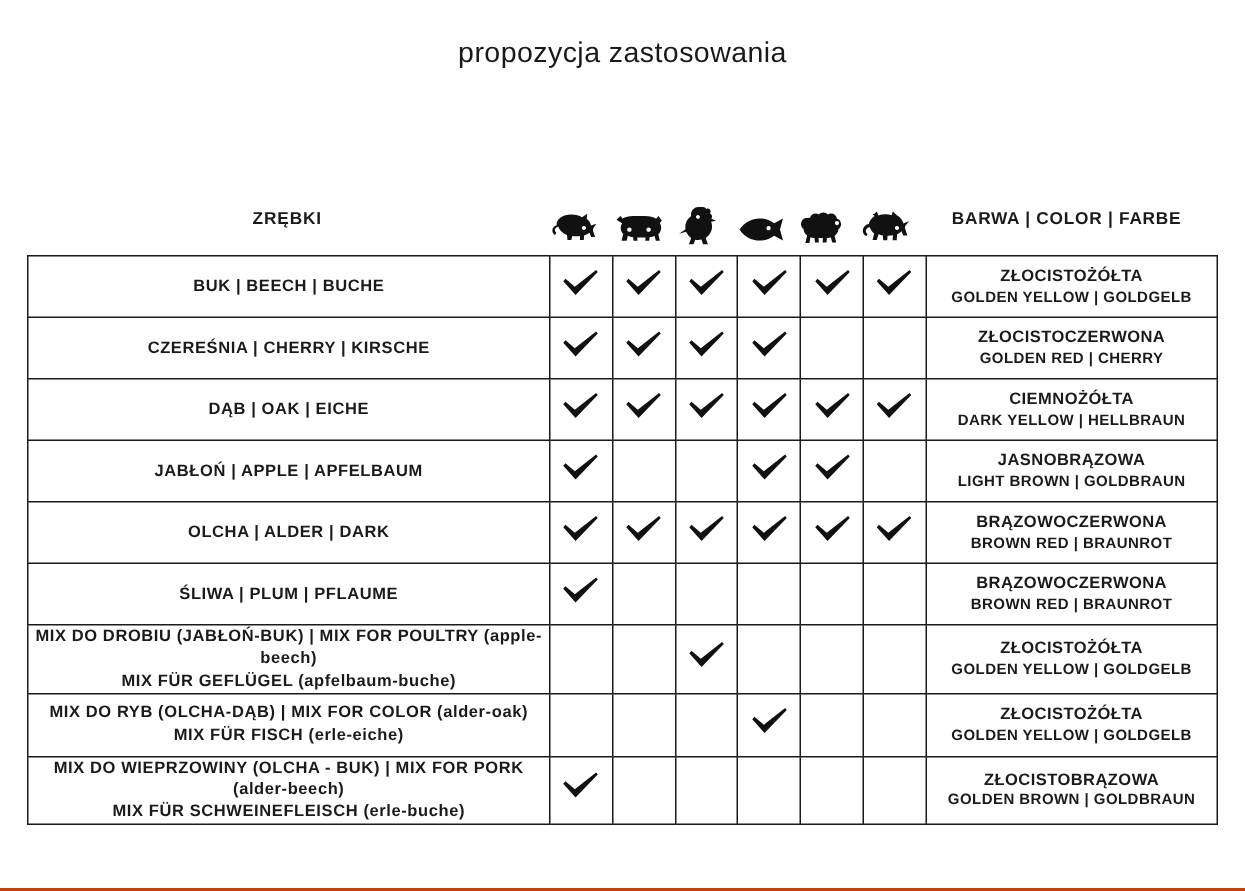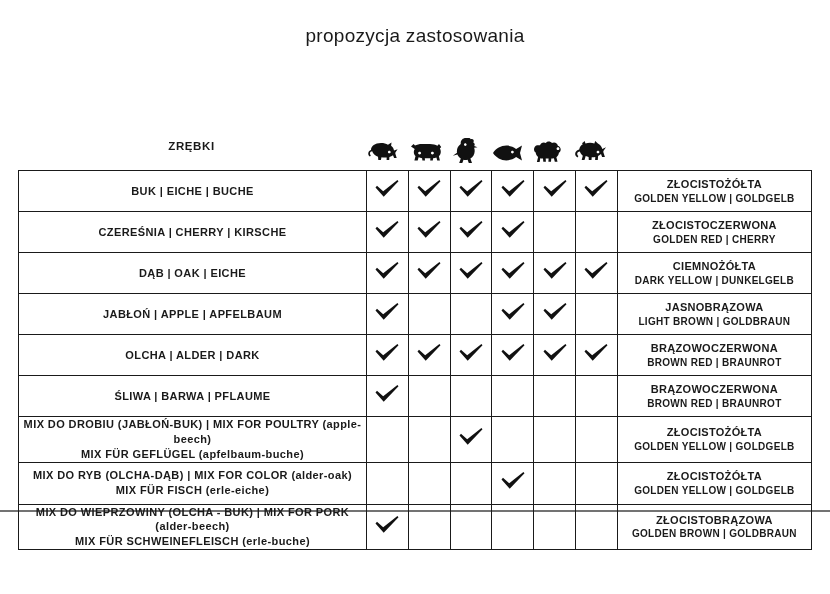--- a/index.html
+++ b/index.html
@@ -11,23 +11,23 @@
     width: 830px;
     height: 594px;
     position: relative;
     font-family: "Liberation Sans", sans-serif;
     color: #111;
     overflow: hidden;
   }
   .page {
     position: relative;
     width: 830px;
-    height: 512px;
+    height: 594px;
     box-sizing: border-box;
-    border-bottom: 2px solid #737373;
+    border-bottom: 2px solid #c2410c;
   }
   .title {
     text-align: center;
     font-size: 19px;
     font-weight: 400;
     letter-spacing: 0.3px;
     padding-top: 25px;
     color: #1a1a1a;
   }
 
@@ -170,28 +170,29 @@
         </span>
       </div>
       <div class="acell">
         <span class="animal">
           <svg width="38" height="24" viewBox="0 0 38 24">
               <path fill="#111" d="M11 4.4 13.6 2l.9 2.6c1.4-.5 3-.8 4.6-.8 1.5 0 3 .2 4.3.7L24.2 2l2.7 2.5c2.2 1.2 3.8 3.2 4.4 5.5l3.7-1.7-2.6 3.6c0 .4 0 .7-.1 1.1l1.6 5h-2.8L30 15.1c-.8.8-1.8 1.5-2.9 2l-.3 4h-2.7l.2-3.2c-1 .2-2 .3-3.1.3h-.5l-.2 2.9h-2.7l-.2-3.1c-1-.2-2-.5-2.9-.9L13.5 21h-2.8l1.1-4.3c-1.4-1.1-2.4-2.5-2.9-4.2-1.3.1-2.3.8-2.6 1.8-.3 1.1.2 2.2 1.1 2.7l-.9 1.5c-1.8-.9-2.7-2.8-2.2-4.7.5-1.8 2-3.1 3.9-3.4.4-2.2 1.8-4.1 3.8-5.3l-1-1.7zm16 7.3c-.8 0-1.4.6-1.4 1.3s.6 1.3 1.4 1.3 1.4-.6 1.4-1.3-.6-1.3-1.4-1.3z"></path>
             </svg>
         </span>
       </div>
     </div>
+    <div class="head-right">BARWA | COLOR | FARBE</div>
   </div>
 
   <table class="matrix">
     <tbody>
 
       <tr class="row-1">
         <td class="name">
-          <div>BUK | EICHE | BUCHE</div>
+          <div>BUK | BEECH | BUCHE</div>
         </td>
         <td class="mark"><span class="chk"><svg width="26" height="22" viewBox="0 0 26 22">
                 <path fill="#111" d="M1.5 9.5 3 7.8l6.2 5.4L23.4 2l1.1 1.3-14.8 15.4z"></path>
               </svg></span></td>
         <td class="mark"><span class="chk"><svg width="26" height="22" viewBox="0 0 26 22">
                 <path fill="#111" d="M1.5 9.5 3 7.8l6.2 5.4L23.4 2l1.1 1.3-14.8 15.4z"></path>
               </svg></span></td>
         <td class="mark"><span class="chk"><svg width="26" height="22" viewBox="0 0 26 22">
                 <path fill="#111" d="M1.5 9.5 3 7.8l6.2 5.4L23.4 2l1.1 1.3-14.8 15.4z"></path>
               </svg></span></td>
@@ -251,21 +252,21 @@
                 <path fill="#111" d="M1.5 9.5 3 7.8l6.2 5.4L23.4 2l1.1 1.3-14.8 15.4z"></path>
               </svg></span></td>
         <td class="mark"><span class="chk"><svg width="26" height="22" viewBox="0 0 26 22">
                 <path fill="#111" d="M1.5 9.5 3 7.8l6.2 5.4L23.4 2l1.1 1.3-14.8 15.4z"></path>
               </svg></span></td>
         <td class="mark"><span class="chk"><svg width="26" height="22" viewBox="0 0 26 22">
                 <path fill="#111" d="M1.5 9.5 3 7.8l6.2 5.4L23.4 2l1.1 1.3-14.8 15.4z"></path>
               </svg></span></td>
         <td class="color">
           <div>CIEMNOŻÓŁTA</div>
-          <div class="l2">DARK YELLOW | DUNKELGELB</div>
+          <div class="l2">DARK YELLOW | HELLBRAUN</div>
         </td>
       </tr>
 
       <tr class="row-1">
         <td class="name">
           <div>JABŁOŃ | APPLE | APFELBAUM</div>
         </td>
         <td class="mark"><span class="chk"><svg width="26" height="22" viewBox="0 0 26 22">
                 <path fill="#111" d="M1.5 9.5 3 7.8l6.2 5.4L23.4 2l1.1 1.3-14.8 15.4z"></path>
               </svg></span></td>
@@ -307,21 +308,21 @@
                 <path fill="#111" d="M1.5 9.5 3 7.8l6.2 5.4L23.4 2l1.1 1.3-14.8 15.4z"></path>
               </svg></span></td>
         <td class="color">
           <div>BRĄZOWOCZERWONA</div>
           <div class="l2">BROWN RED | BRAUNROT</div>
         </td>
       </tr>
 
       <tr class="row-1">
         <td class="name">
-          <div>ŚLIWA | BARWA | PFLAUME</div>
+          <div>ŚLIWA | PLUM | PFLAUME</div>
         </td>
         <td class="mark"><span class="chk"><svg width="26" height="22" viewBox="0 0 26 22">
                 <path fill="#111" d="M1.5 9.5 3 7.8l6.2 5.4L23.4 2l1.1 1.3-14.8 15.4z"></path>
               </svg></span></td>
         <td class="mark"></td>
         <td class="mark"></td>
         <td class="mark"></td>
         <td class="mark"></td>
         <td class="mark"></td>
         <td class="color">

